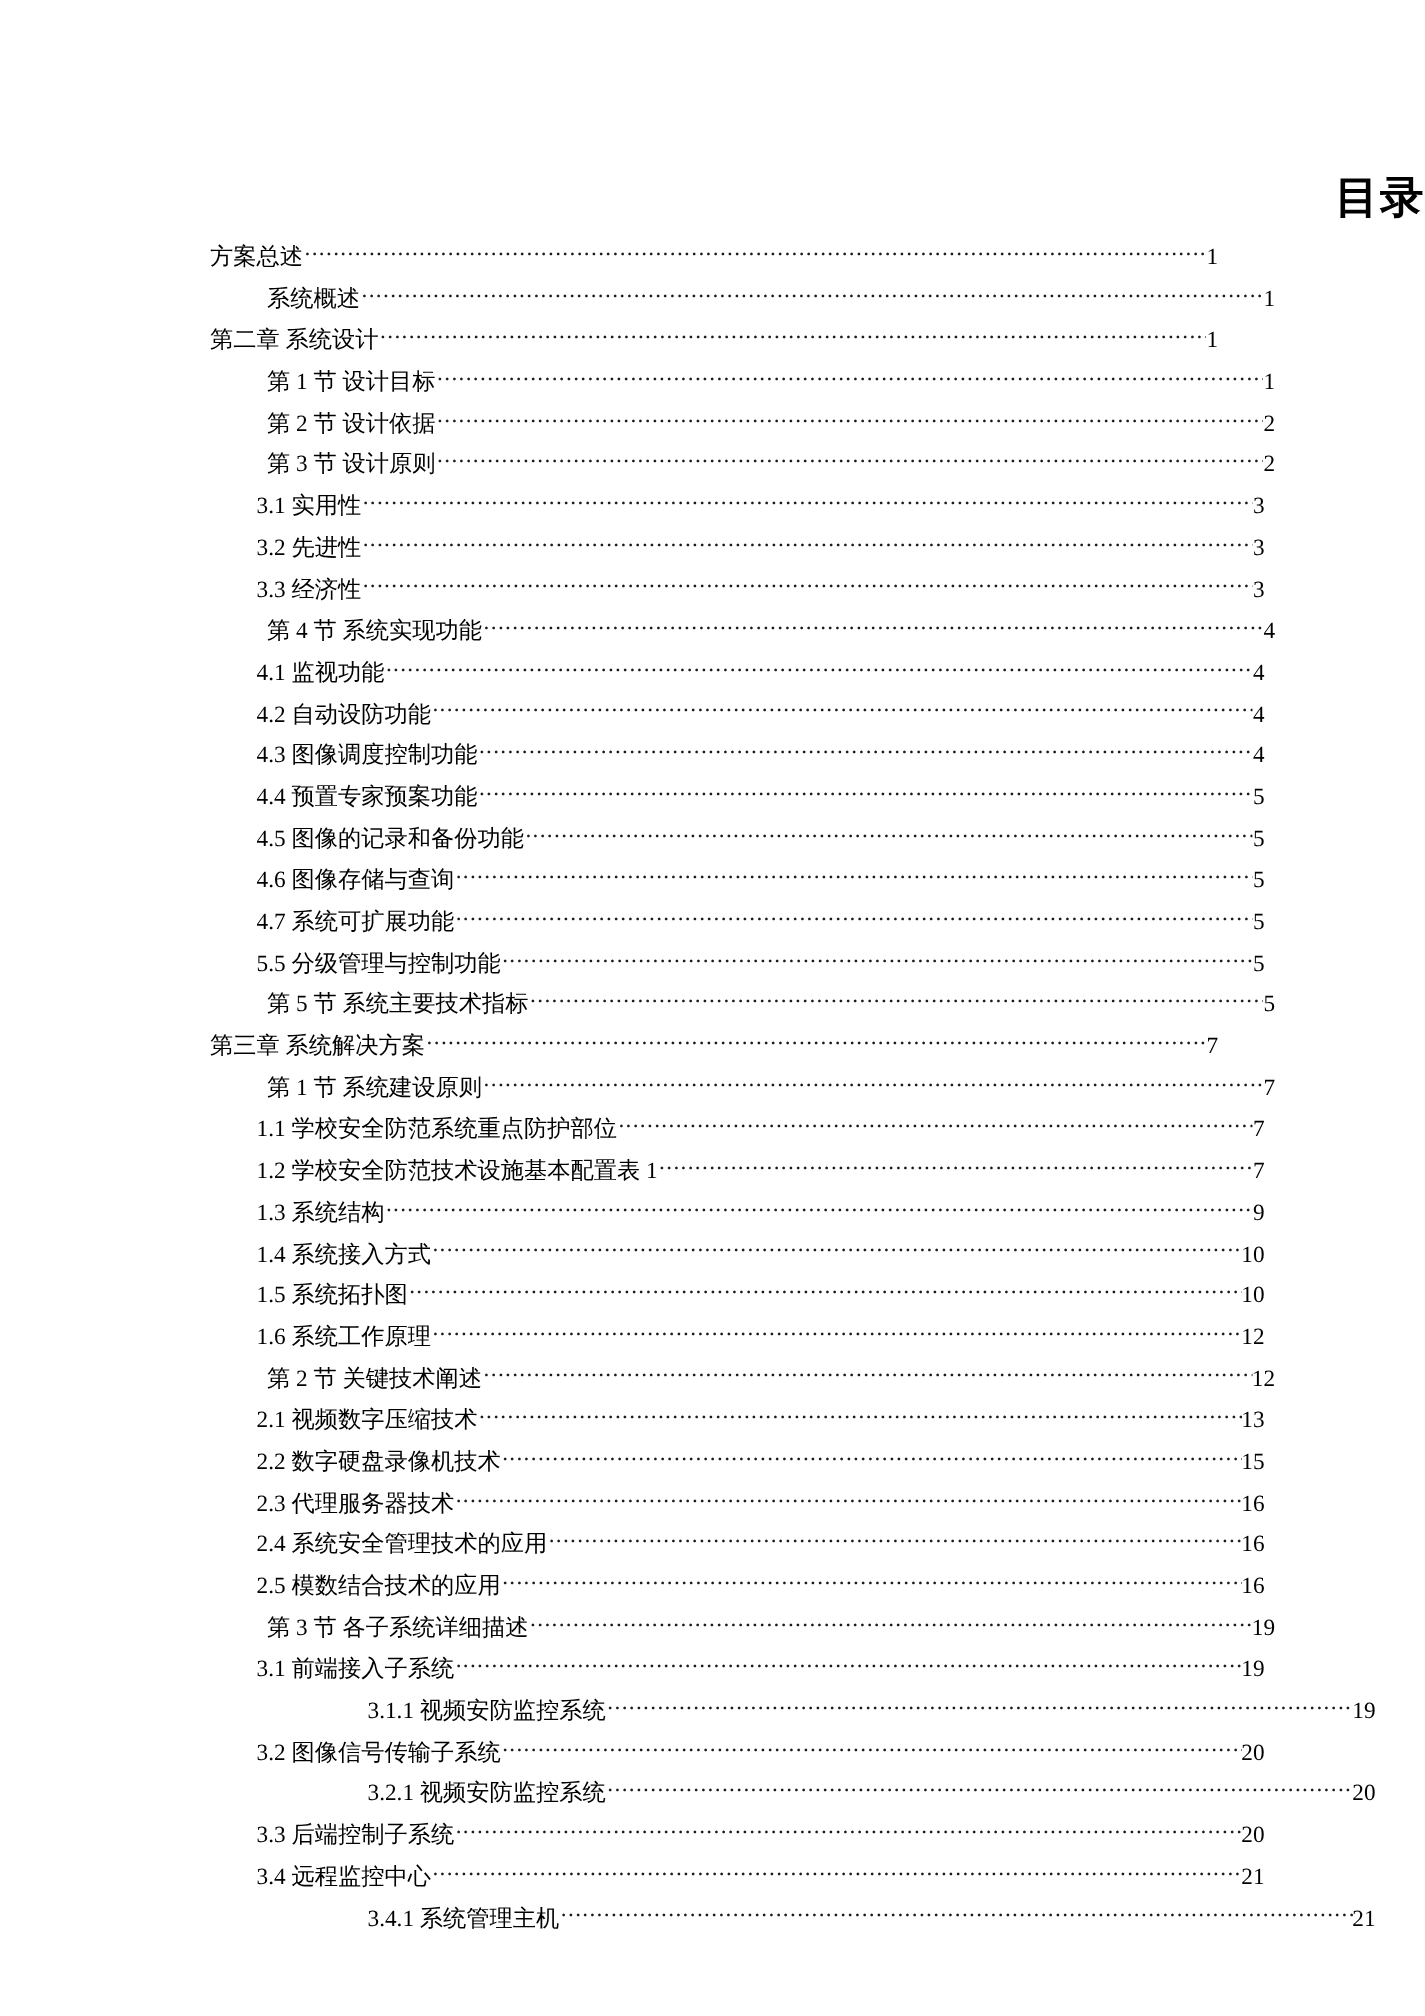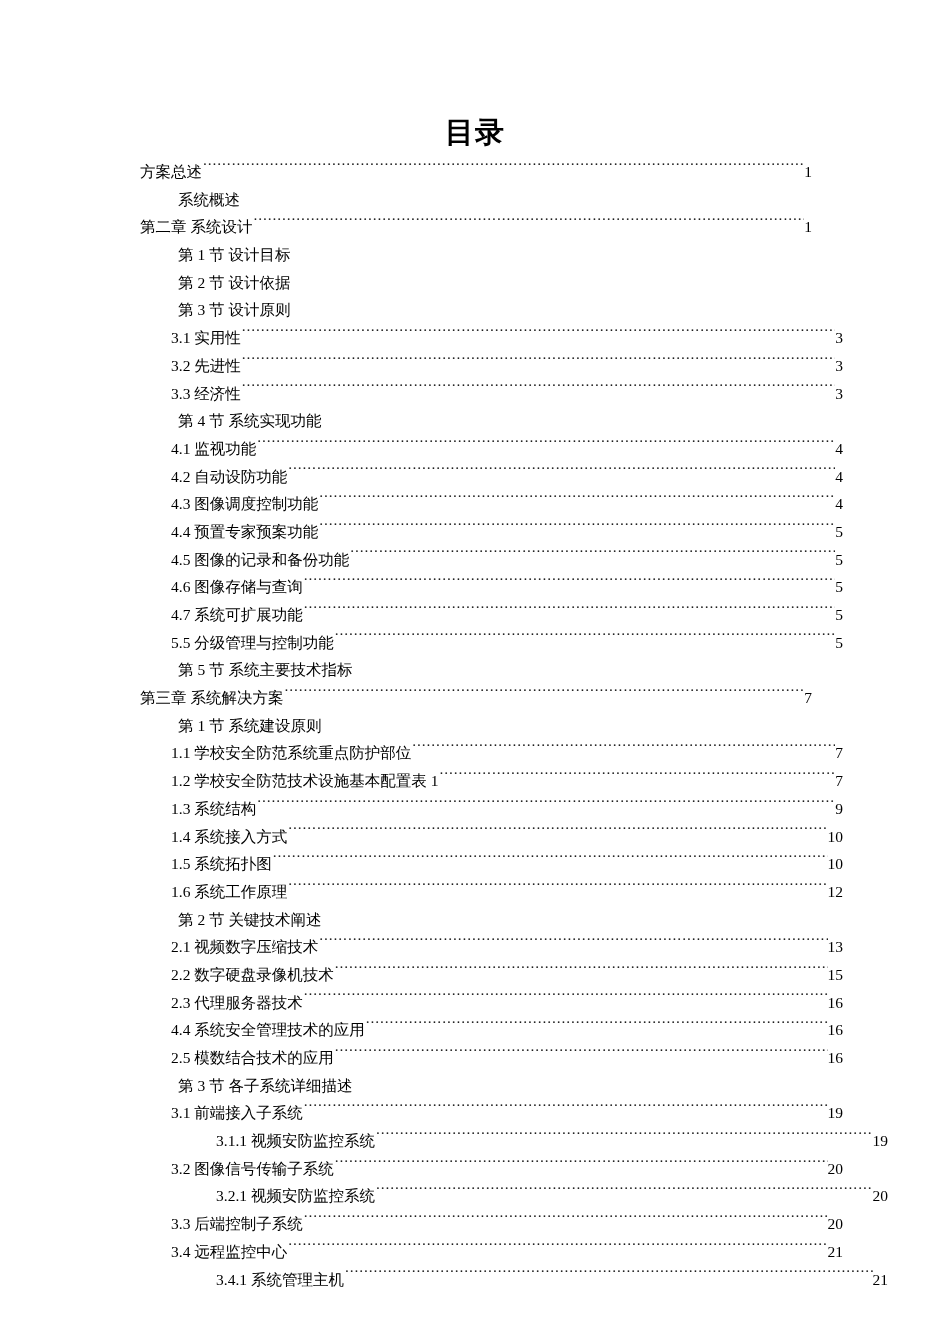--- a/index.html
+++ b/index.html
@@ -20,35 +20,35 @@
     height: 1344px;
     box-sizing: border-box;
     background: #ffffff;
     overflow: hidden;
   }
   .doc-title {
     position: absolute;
     left: 0;
     top: 112px;
     width: 950px;
-    text-align: center;
+    text-align: right;
     font-size: 29px;
     font-weight: bold;
     letter-spacing: 1px;
     line-height: 40px;
   }
   .toc {
     position: absolute;
     left: 140px;
     top: 158px;
     width: 672px;
   }
   .toc-entry {
     display: flex;
-    align-items: flex-start;
+    align-items: center;
     width: 100%;
     height: 27.7px;
     line-height: 27.7px;
     font-size: 15.5px;
     white-space: nowrap;
     overflow: hidden;
   }
   .toc-entry .label {
     flex: 0 0 auto;
     padding-right: 1px;
@@ -71,23 +71,23 @@
     color: #1a1a1a;
   }
   .toc-entry .pageno {
     flex: 0 0 auto;
     text-align: right;
     padding-left: 0px;
     font-size: 15.5px;
   }
   
   .lvl-0 { margin-left: 0px; }
-  .lvl-1 { margin-left: 38px; flex-direction: column; }
+  .lvl-1 { margin-left: 38px; }
   .lvl-2 { margin-left: 31px; }
-  .lvl-3 { margin-left: 76px; }
+  .lvl-3 { margin-left: 105px; }
 </style>
 </head>
 <body>
 
 <div class="page">
 
   <div class="doc-title">目录</div>
 
   <div class="toc">
       <div class="toc-entry lvl-0">
@@ -239,21 +239,21 @@
         <span class="label">2.2 数字硬盘录像机技术</span>
         <span class="leader"></span>
         <span class="pageno">15</span>
       </div>
       <div class="toc-entry lvl-2">
         <span class="label">2.3 代理服务器技术</span>
         <span class="leader"></span>
         <span class="pageno">16</span>
       </div>
       <div class="toc-entry lvl-2">
-        <span class="label">4.4 系统安全管理技术的应用</span>
+        <span class="label">2.4 系统安全管理技术的应用</span>
         <span class="leader"></span>
         <span class="pageno">16</span>
       </div>
       <div class="toc-entry lvl-2">
         <span class="label">2.5 模数结合技术的应用</span>
         <span class="leader"></span>
         <span class="pageno">16</span>
       </div>
       <div class="toc-entry lvl-1">
         <span class="label">第 3 节 各子系统详细描述</span>

